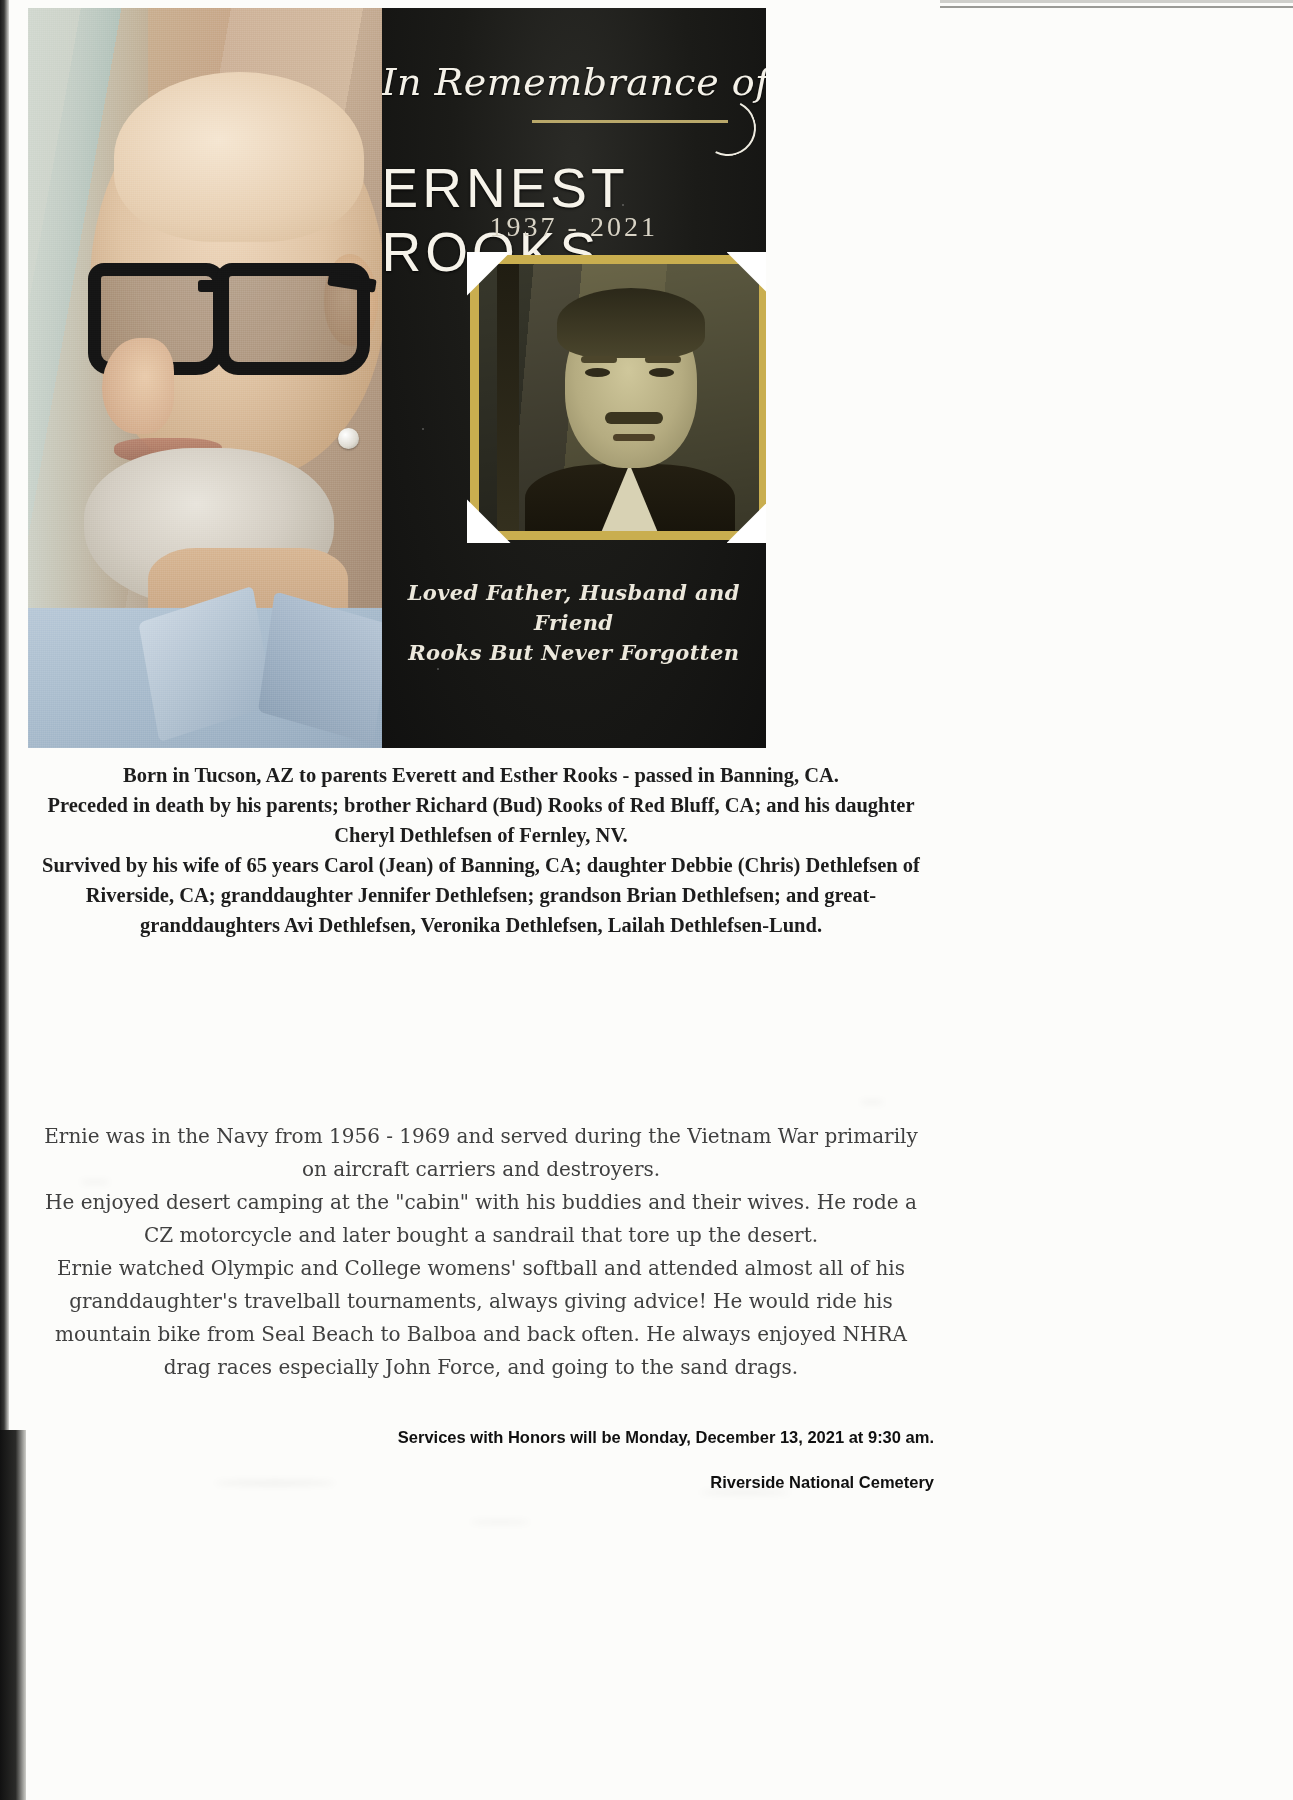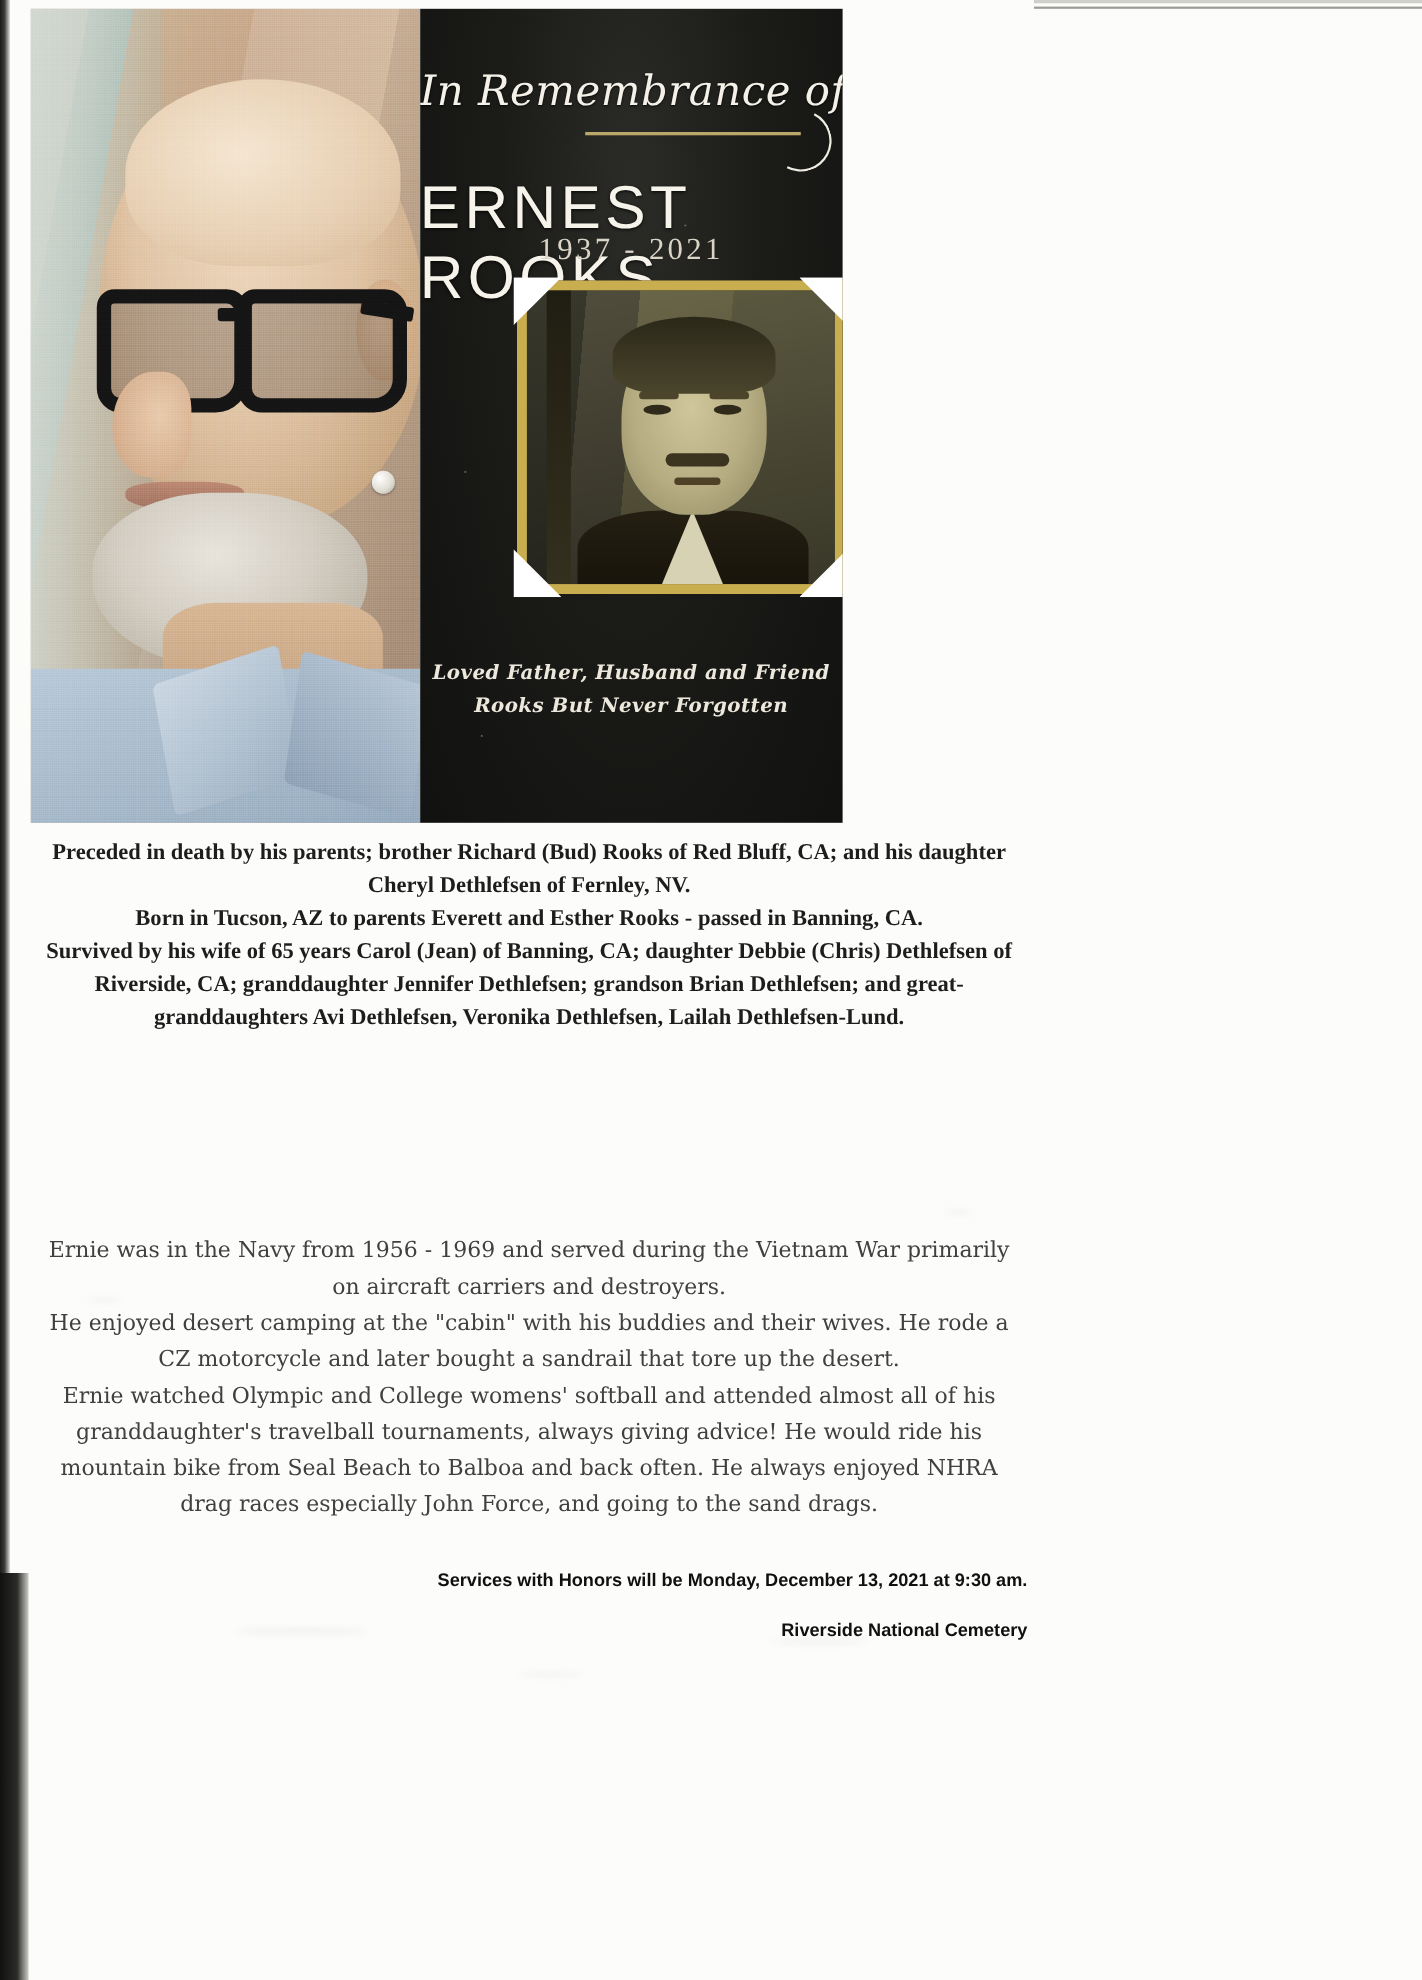--- a/index.html
+++ b/index.html
@@ -355,25 +355,24 @@
   .corner.bl { left: -3px; bottom: -3px; clip-path: polygon(0 0, 0 100%, 100% 100%); }
   .corner.br { right: -3px; bottom: -3px; clip-path: polygon(100% 0, 100% 100%, 0 100%); }
 
   .panel-tagline {
     position: absolute;
     left: 0; right: 0; top: 570px;
     text-align: center;
     font-family: "DejaVu Serif", serif;
     font-style: italic;
     font-weight: bold;
-    font-size: 18px;
+    font-size: 21px;
     line-height: 30px;
     color: #ece8dc;
     letter-spacing: 0.4px;
-    margin-top: 19px;
   }
 
   
   .body-area {
     position: absolute;
     left: 28px; top: 760px;
     width: 906px;
   }
   .family-block {
     font-family: "Liberation Serif", serif;
@@ -491,22 +490,22 @@
       <div class="panel-tagline">
         <div>Loved Father, Husband and Friend</div>
         <div>Rooks But Never Forgotten</div>
       </div>
     </div>
   </div>
 
   <div class="body-area">
 
     <div class="family-block">
+      <p>Born in Tucson, AZ to parents Everett and Esther Rooks - passed in Banning, CA.</p>
       <p>Preceded in death by his parents; brother Richard (Bud) Rooks of Red Bluff, CA; and his daughter Cheryl Dethlefsen of Fernley, NV.</p>
-      <p>Born in Tucson, AZ to parents Everett and Esther Rooks - passed in Banning, CA.</p>
       <p>Survived by his wife of 65 years Carol (Jean) of Banning, CA; daughter Debbie (Chris) Dethlefsen of Riverside, CA; granddaughter Jennifer Dethlefsen; grandson Brian Dethlefsen; and great-granddaughters Avi Dethlefsen, Veronika Dethlefsen, Lailah Dethlefsen-Lund.</p>
     </div>
 
     <div class="life-block">
       <p>Ernie was in the Navy from 1956 - 1969 and served during the Vietnam War primarily on aircraft carriers and destroyers.</p>
       <p>He enjoyed desert camping at the "cabin" with his buddies and their wives. He rode a CZ motorcycle and later bought a sandrail that tore up the desert.</p>
       <p>Ernie watched Olympic and College womens' softball and attended almost all of his granddaughter's travelball tournaments, always giving advice! He would ride his mountain bike from Seal Beach to Balboa and back often. He always enjoyed NHRA drag races especially John Force, and going to the sand drags.</p>
     </div>
 
     <div class="service-block">

